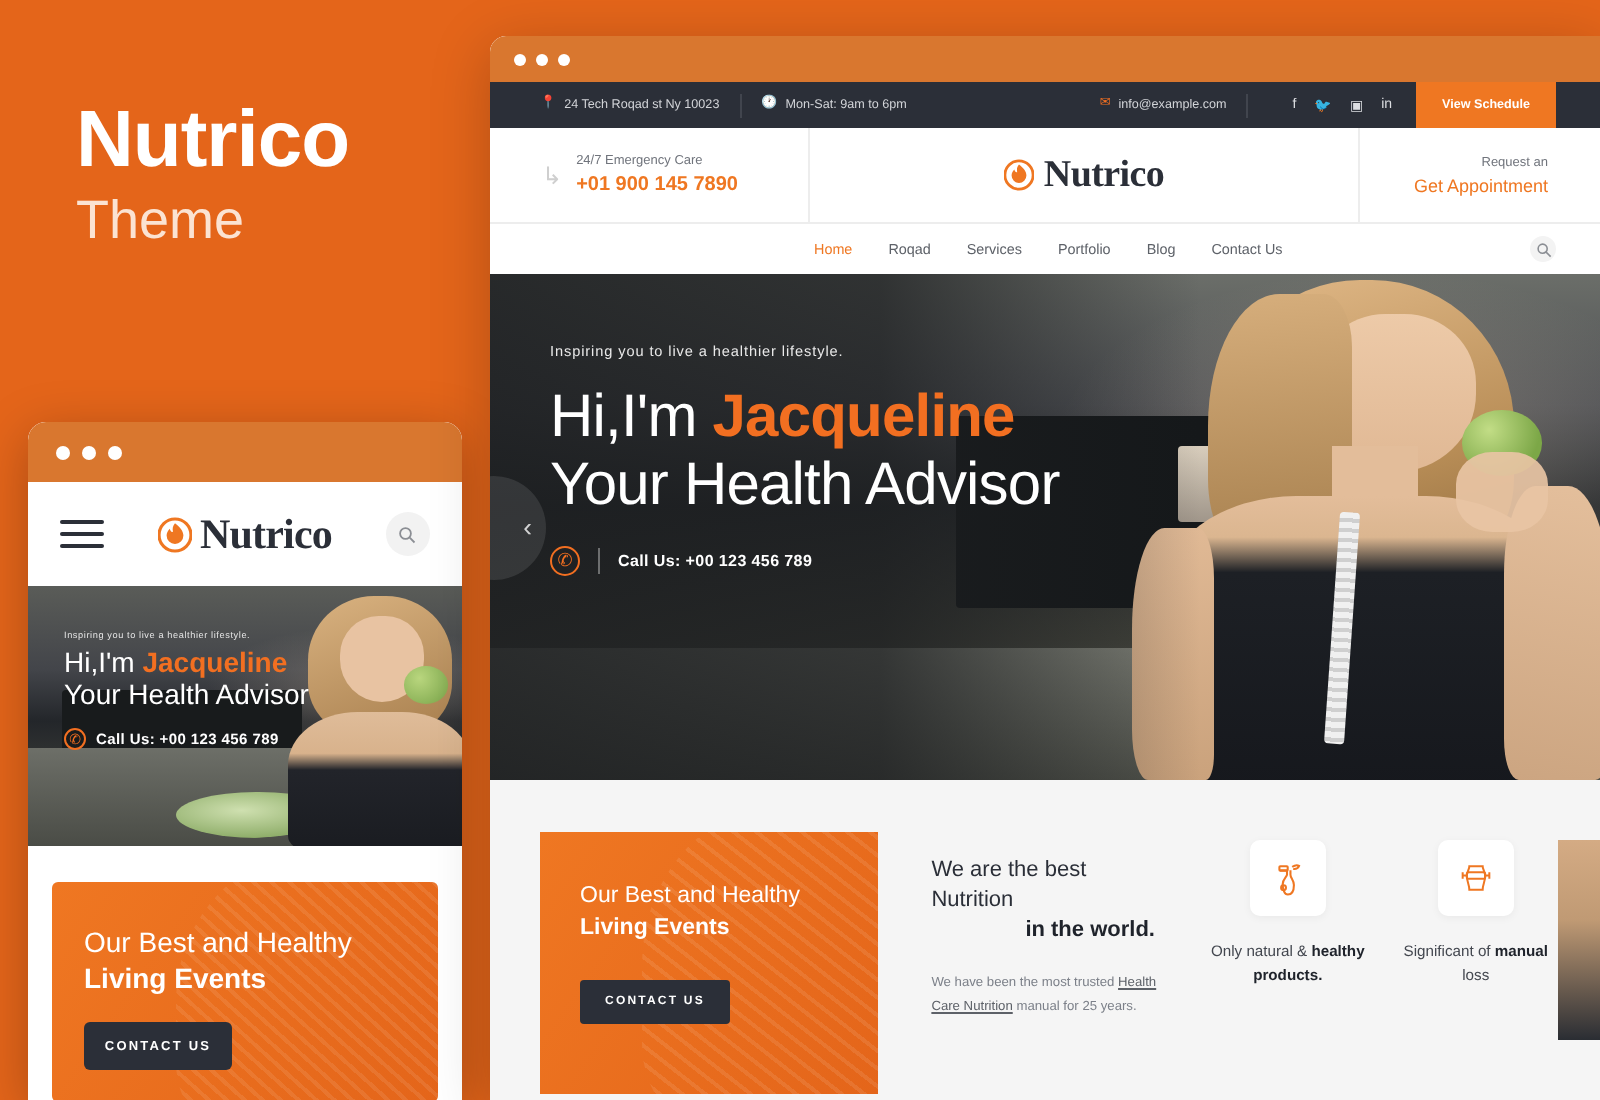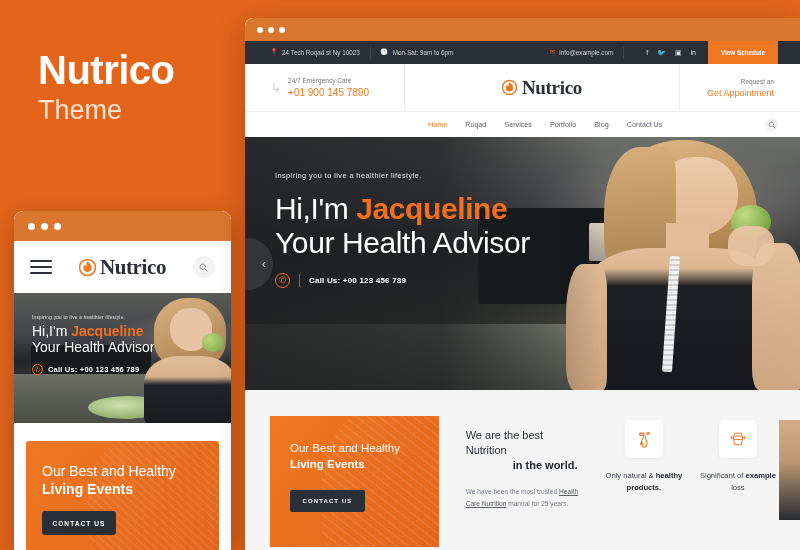--- a/index.html
+++ b/index.html
@@ -158,32 +158,32 @@
     font-weight: bold; display: flex; align-items: center; padding: 0 13px;
     border: none; white-space: nowrap;
   }
   .tb-tail { width: 22px; height: 23px; background: #2b2f38; }
 
   
   .midbar { height: 48px; display: flex; align-items: stretch; background: #fff; border-bottom: 1px solid #ededed; }
   .mb-left { width: 160px; display: flex; align-items: center; padding-left: 26px; gap: 7px; border-right: 1px solid #ededed; }
   .mb-arrow { color: #cfcfcf; font-size: 12px; }
   .mb-l1 { font-size: 6.5px; color: #70747c; margin-bottom: 3px; }
-  .mb-l2 { font-size: 10px; color: #ef7722; font-weight: 400; }
+  .mb-l2 { font-size: 10px; color: #ef7722; font-weight: 700; }
   .mb-center { flex: 1; display: flex; align-items: center; justify-content: center; gap: 5px; border-right: 1px solid #ededed; }
   .d-logo-text { font-family: "Liberation Serif", serif; font-size: 19px; font-weight: bold; color: #2b2f38; letter-spacing: -0.3px; }
   .mb-right { width: 120px; display: flex; flex-direction: column; align-items: flex-end; justify-content: center; padding-right: 26px; }
   .mb-r1 { font-size: 6.5px; color: #70747c; margin-bottom: 3px; }
   .mb-r2 { font-size: 9px; color: #ef7722; font-weight: 500; }
 
   
   .navbar { height: 25px; display: flex; align-items: center; background: #fff; padding: 0 22px 0 0; }
   .nav-list { display: flex; align-items: center; gap: 18px; margin-left: 162px; }
   .nav-item { font-size: 7.2px; color: #5d6168; white-space: nowrap; }
-  .nav-item.active { color: #ef7722; margin-left: 21px; }
+  .nav-item.active { color: #ef7722; }
   .nav-spacer { flex: 1; }
   .nav-search {
     width: 13px; height: 13px; border-radius: 50%; background: #f3f3f3;
     display: flex; align-items: center; justify-content: center; color: #8b8e94;
   }
 
   
   .hero { height: 253px; position: relative; overflow: hidden; background: #2f3231; }
   .hero-bg {
     position: absolute; inset: 0;
@@ -493,19 +493,19 @@
         <div class="feat-t"><span>Only natural &amp; </span><b>healthy products.</b></div>
       </div>
       <div class="feat">
         <div class="feat-ico">
           <svg width="20" height="20" viewBox="0 0 24 24" fill="none" stroke="#ef7722" stroke-width="1.2">
             <path d="M8 5c0 2-1.5 3-1.5 6S8 16 8 19h8c0-3 1.5-5 1.5-8S16 7 16 5z"></path>
             <rect x="6.5" y="8.5" width="11" height="4" rx="1"></rect>
             <path d="M6.5 10.5H3.5M17.5 10.5h3M4 8.5v4M20 8.5v4"></path>
           </svg>
         </div>
-        <div class="feat-t"><span>Significant of </span><b>example</b><span> loss</span></div>
+        <div class="feat-t"><span>Significant of </span><b>manual</b><span> loss</span></div>
       </div>
     </div>
 
     <div class="b-photo"></div>
   </div>
 </div>
 
 </body></html>

